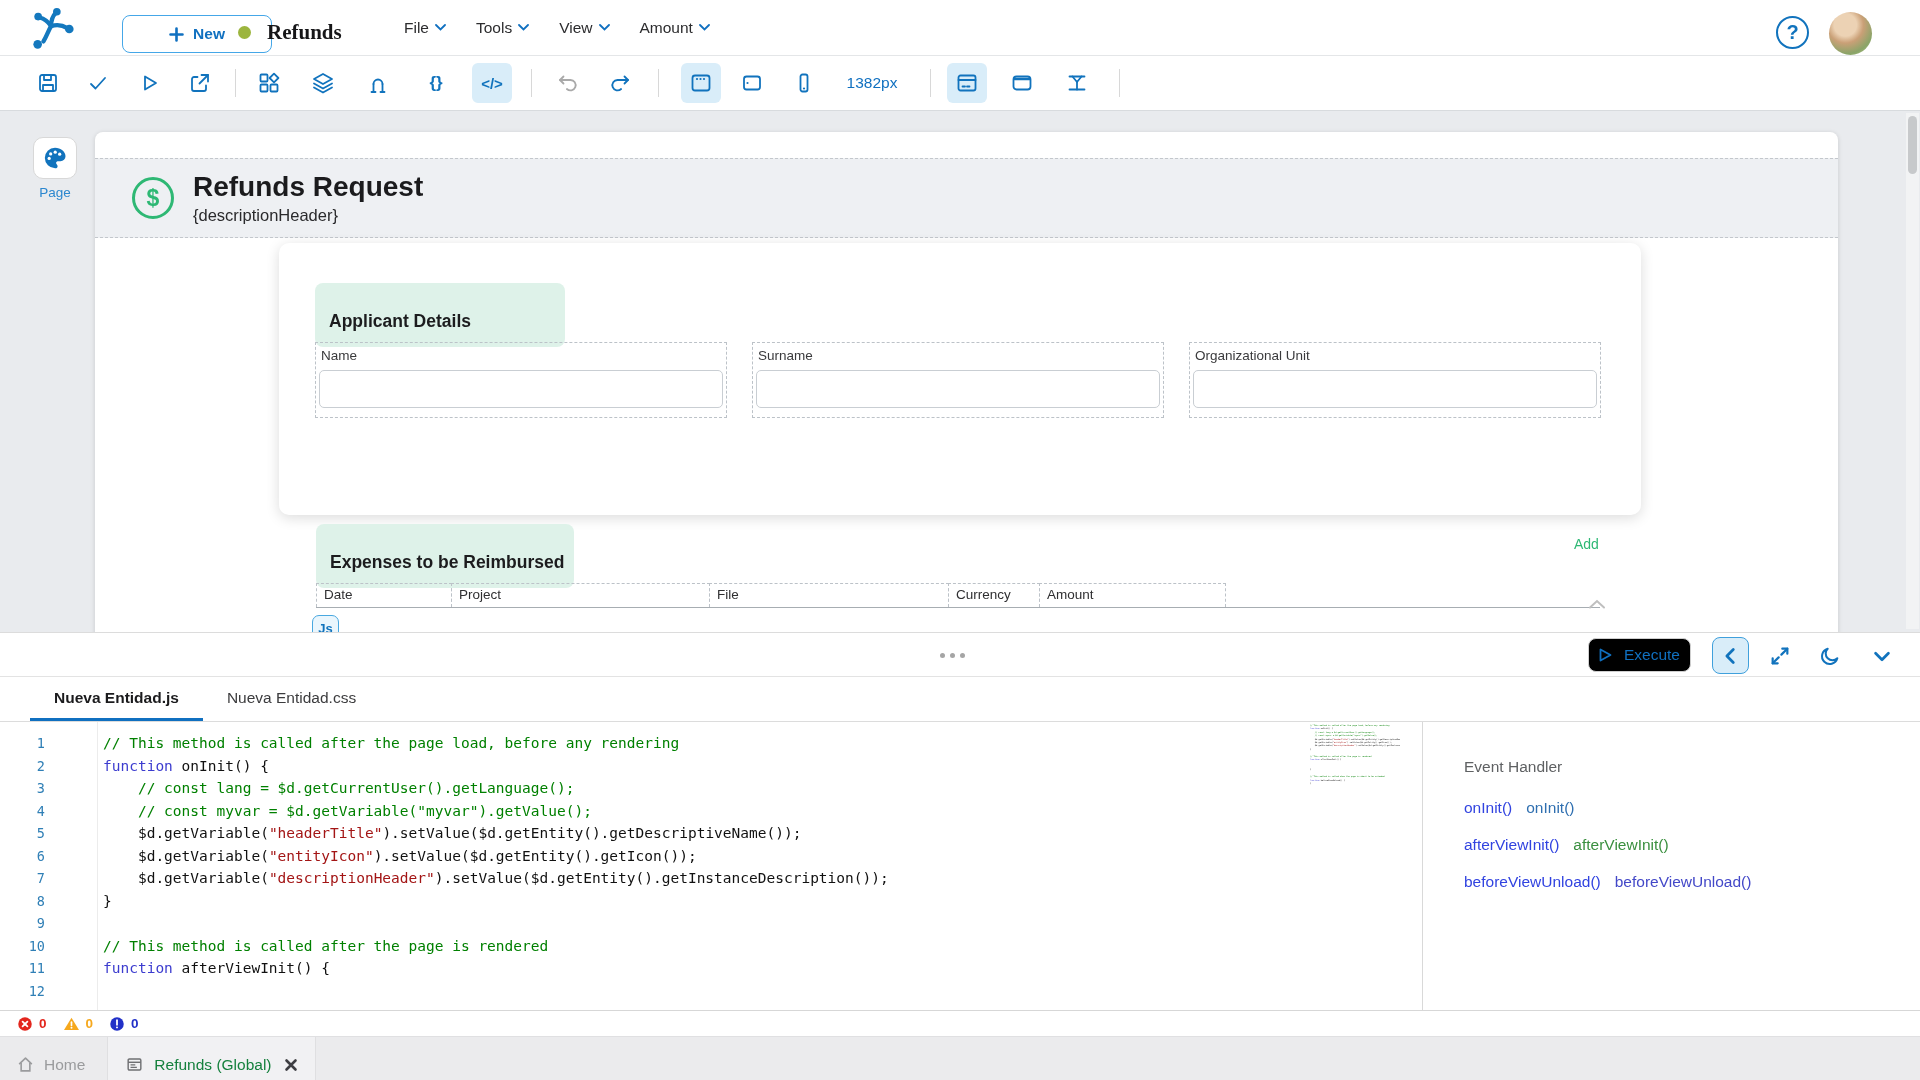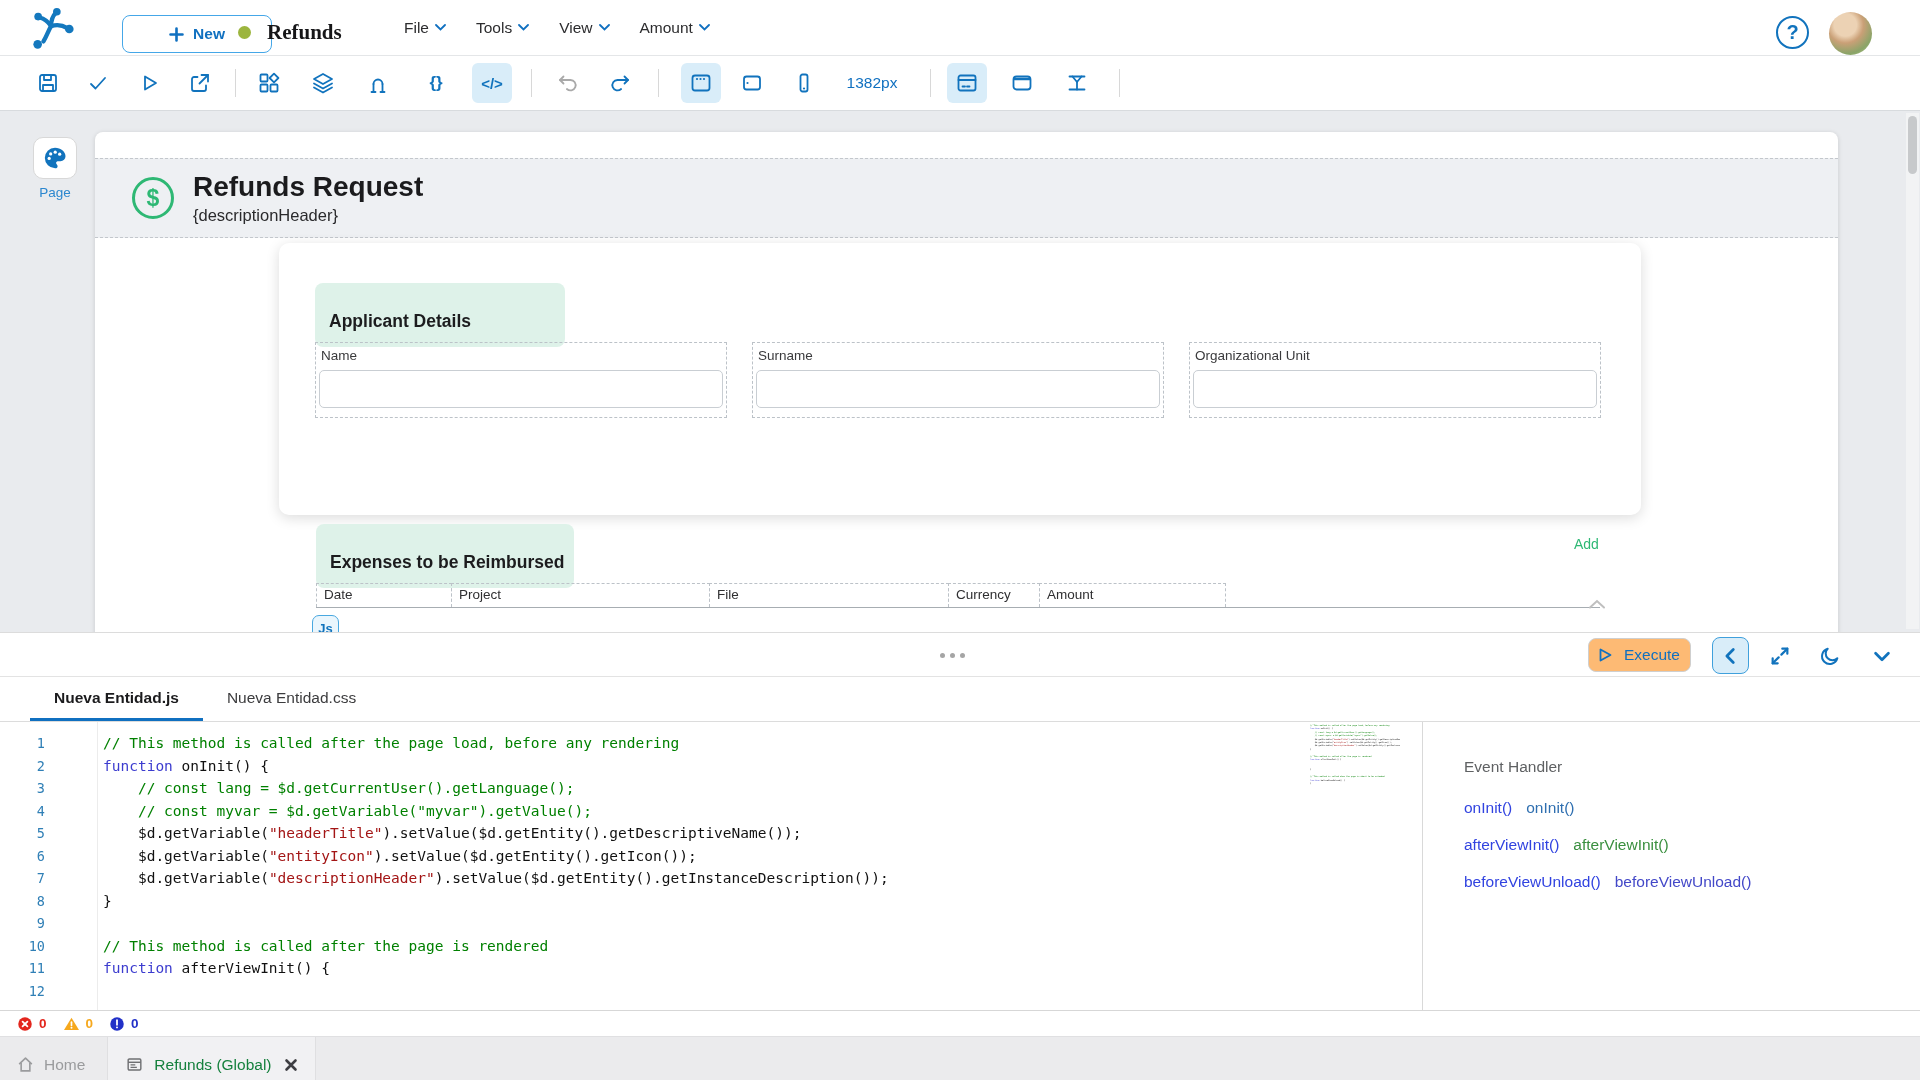--- a/index.html
+++ b/index.html
@@ -72,21 +72,21 @@
     display:flex; align-items:center; justify-content:center; }
   .scroll-chevron{ position:absolute; left:1588px; top:488px; color:#bfbfbf; }
   .vscrollbar{ position:absolute; right:1px; top:2px; width:13px; height:516px; background:#f2f3f4; }
   .vscrollbar .thumb{ margin:3px auto 0; width:9px; height:58px; background:#c7c9cb; border-radius:5px; }
 
   
   .pdivider{ position:relative; height:45px; background:#fff; border-top:1px solid #dcdcdc; border-bottom:1px solid #e3e3e3; }
   .drag-dots{ position:absolute; left:940px; top:20px; display:flex; gap:5px; cursor:row-resize;}
   .drag-dots i{ width:5px; height:5px; border-radius:50%; background:#a5a5a5; }
   .exec-btn{ position:absolute; left:1588px; top:5px; height:34px; width:103px; border:1px solid #cfcfcf; border-radius:8px;
-    background:#fdba74; color:var(--accent2); font-size:15.5px; display:flex; align-items:center; justify-content:center; gap:12px; cursor:pointer;}
+    background:#000000; color:var(--accent2); font-size:15.5px; display:flex; align-items:center; justify-content:center; gap:12px; cursor:pointer;}
   .sq-btn{ position:absolute; top:4px; width:37px; height:37px; border-radius:8px; display:flex; align-items:center;
     justify-content:center; background:transparent; border:none; cursor:pointer; }
   .sq-btn.active{ background:var(--activebg); border:1.5px solid #3fa0dc; }
 
   
   .etabs{ height:45px; background:#fff; border-bottom:1px solid #dcdcdc; display:flex; padding-left:30px; }
   .etab{ padding:0 24px; display:flex; align-items:center; font-size:15.5px; color:#3c3c3e;
     border-bottom:3px solid transparent; cursor:pointer; }
   .etab.active{ font-weight:bold; color:#1b1b1d; border-bottom-color:var(--accent2); }
 

